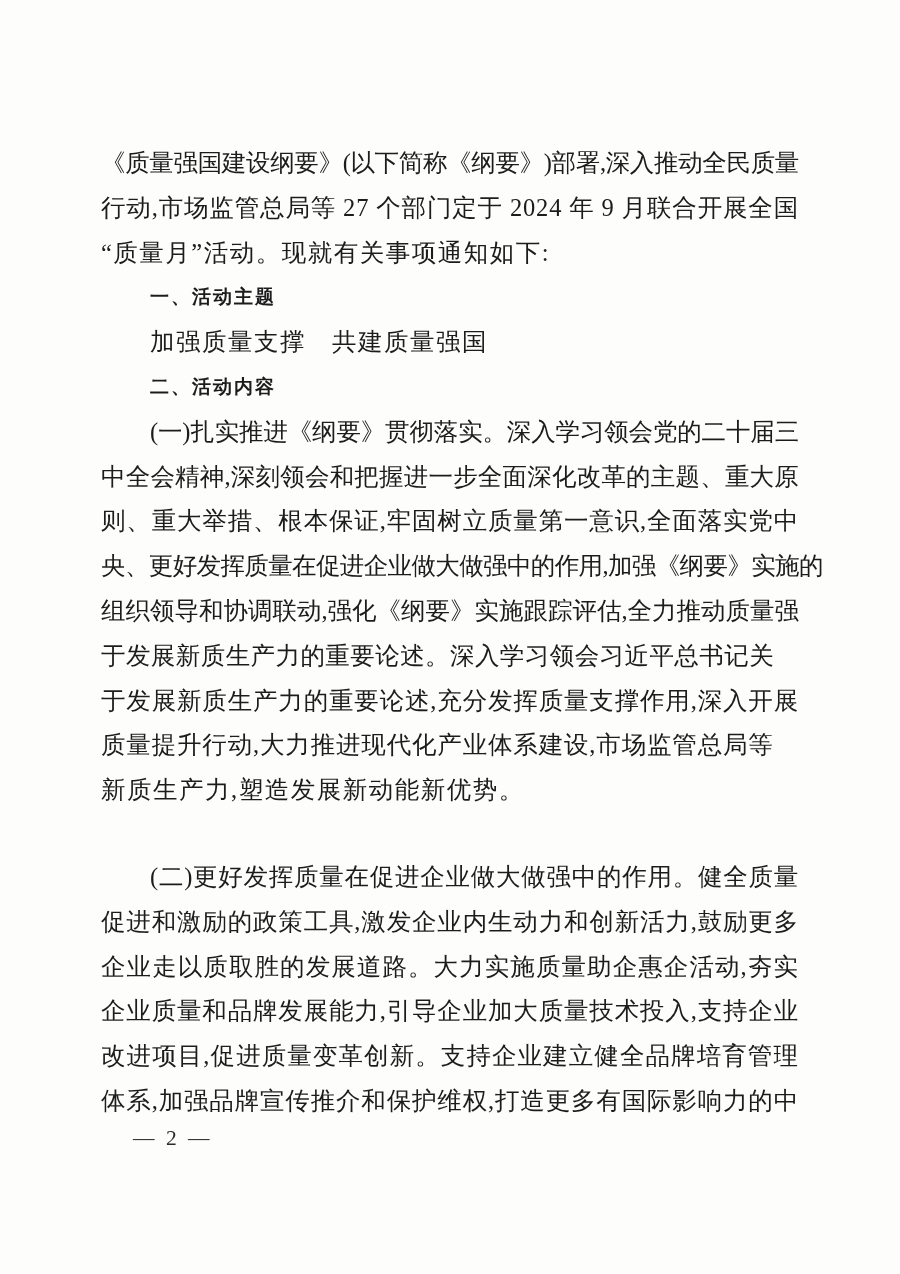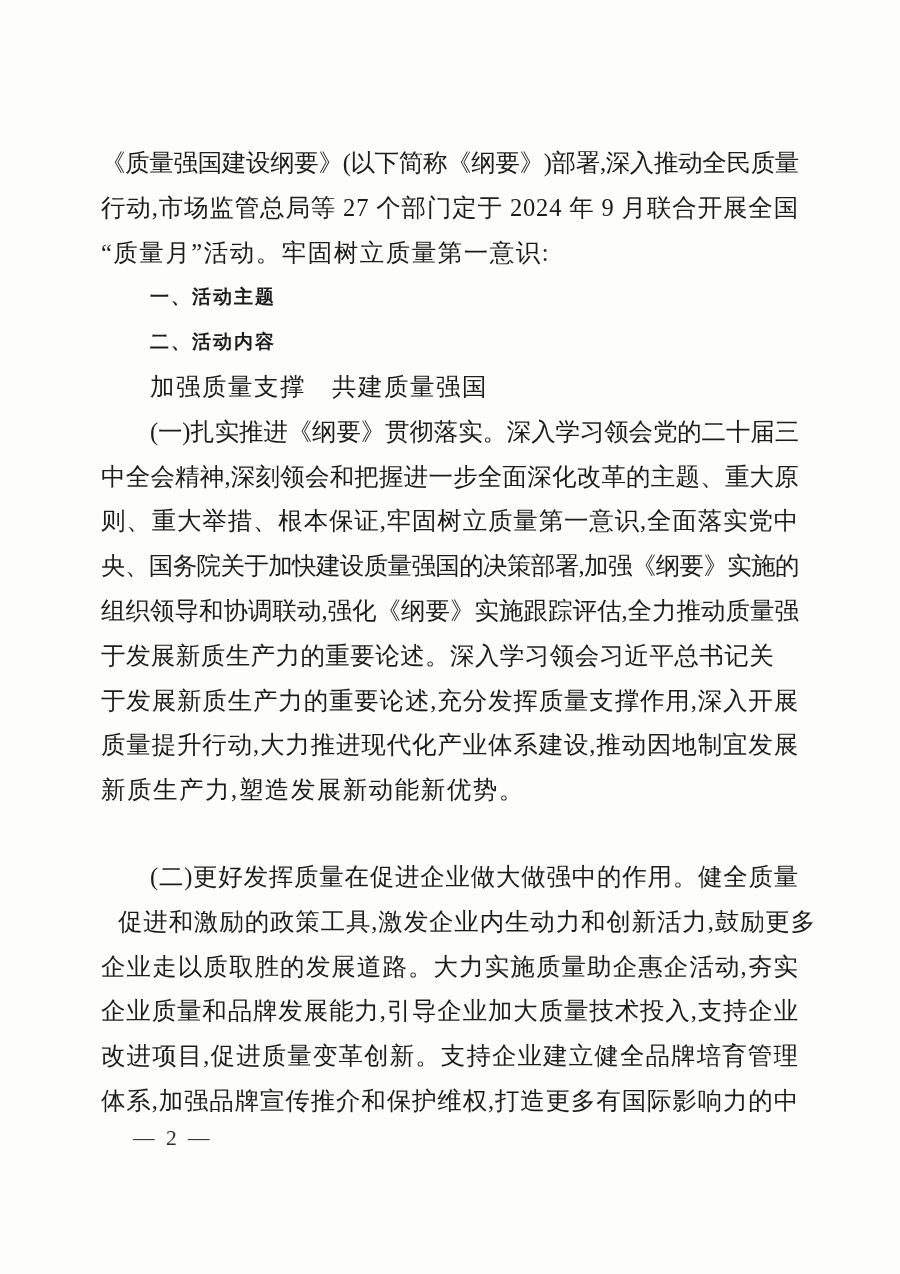--- a/index.html
+++ b/index.html
@@ -48,34 +48,34 @@
     font-family: "Liberation Serif", "DejaVu Serif", serif;
   }
 </style>
 </head>
 <body>
 
 <div class="page">
   <div class="textblock">
     <div class="line j" style="letter-spacing: -0.337198px;"><span>《质量强国建设纲要》(以下简称《纲要》)部署,深入推动全民质量</span></div>
     <div class="line j" style="letter-spacing: 0.84375px;"><span>行动,市场监管总局等 27 个部门定于 2024 年 9 月联合开展全国</span></div>
-    <div class="line"><span>“质量月”活动。牢固树立质量第一意识:</span></div>
+    <div class="line"><span>“质量月”活动。现就有关事项通知如下:</span></div>
     <div class="line heading indent"><span>一、活动主题</span></div>
+    <div class="line indent"><span>加强质量支撑　共建质量强国</span></div>
     <div class="line heading indent"><span>二、活动内容</span></div>
-    <div class="line indent"><span>加强质量支撑　共建质量强国</span></div>
     <div class="line j indent" style="letter-spacing: -0.154576px;"><span>(一)扎实推进《纲要》贯彻落实。深入学习领会党的二十届三</span></div>
     <div class="line j" style="letter-spacing: 0.202586px;"><span>中全会精神,深刻领会和把握进一步全面深化改革的主题、重大原</span></div>
     <div class="line j" style="letter-spacing: 0.836207px;"><span>则、重大举措、根本保证,牢固树立质量第一意识,全面落实党中</span></div>
-    <div class="line j" style="letter-spacing: -0.620833px;"><span>央、国务院关于加快建设质量强国的决策部署,加强《纲要》实施的</span></div>
+    <div class="line j" style="letter-spacing: -0.620833px;"><span>央、更好发挥质量在促进企业做大做强中的作用,加强《纲要》实施的</span></div>
     <div class="line j" style="letter-spacing: -0.00833333px;"><span>组织领导和协调联动,强化《纲要》实施跟踪评估,全力推动质量强</span></div>
     <div class="line j" style="letter-spacing: 0.428571px;"><span>于发展新质生产力的重要论述。深入学习领会习近平总书记关</span></div>
     <div class="line j" style="letter-spacing: 0.836207px;"><span>于发展新质生产力的重要论述,充分发挥质量支撑作用,深入开展</span></div>
-    <div class="line j" style="letter-spacing: 0.836207px;"><span>质量提升行动,大力推进现代化产业体系建设,推动因地制宜发展</span></div>
+    <div class="line j" style="letter-spacing: 0.836207px;"><span>质量提升行动,大力推进现代化产业体系建设,市场监管总局等</span></div>
     <div class="line"><span>新质生产力,塑造发展新动能新优势。</span></div>
     <div class="line j indent" style="letter-spacing: 0.747106px; margin-top: 42px;"><span>(二)更好发挥质量在促进企业做大做强中的作用。健全质量</span></div>
-    <div class="line j" style="letter-spacing: 0.836207px; margin-left: 17px;"><span>促进和激励的政策工具,激发企业内生动力和创新活力,鼓励更多</span></div>
+    <div class="line j" style="letter-spacing: 0.836207px;"><span>促进和激励的政策工具,激发企业内生动力和创新活力,鼓励更多</span></div>
     <div class="line j" style="letter-spacing: 1.08482px;"><span>企业走以质取胜的发展道路。大力实施质量助企惠企活动,夯实</span></div>
     <div class="line j" style="letter-spacing: 0.836207px;"><span>企业质量和品牌发展能力,引导企业加大质量技术投入,支持企业</span></div>
     <div class="line j" style="letter-spacing: 1.08482px;"><span>改进项目,促进质量变革创新。支持企业建立健全品牌培育管理</span></div>
     <div class="line j" style="letter-spacing: 0.836207px;"><span>体系,加强品牌宣传推介和保护维权,打造更多有国际影响力的中</span></div>
   </div>
   <div class="pagenum">— 2 —</div>
 </div>
 
 </body></html>

